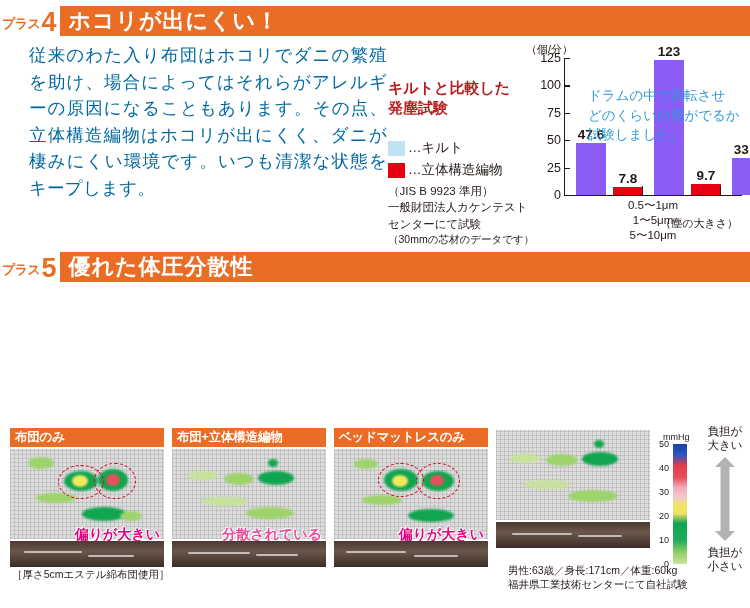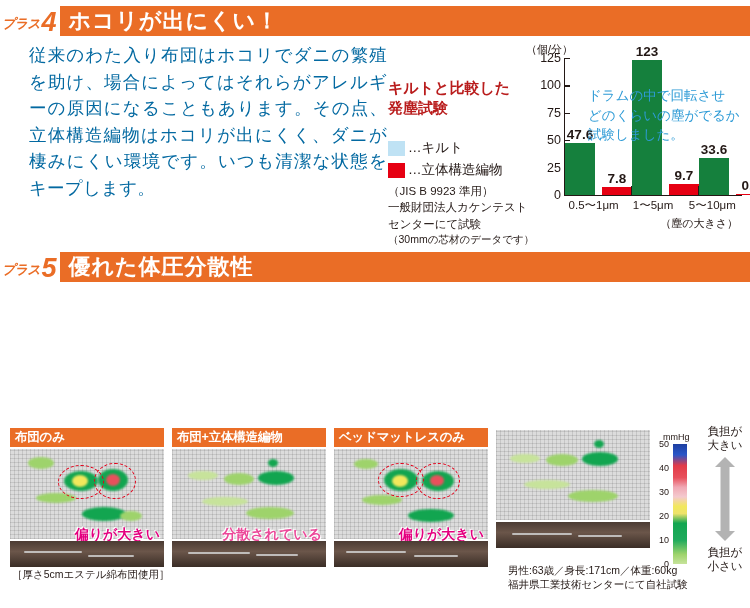--- a/index.html
+++ b/index.html
@@ -10,21 +10,21 @@
     color: #231815;
     overflow: hidden;
   }
   .page { position: relative; width: 750px; height: 608px; }
 
   
   .sec-head { position: absolute; display: flex; align-items: stretch; height: 30px; }
   .plus-tag {
     display: flex; align-items: baseline; gap: 1px;
     padding: 0 4px 0 2px; background: #ffffff; color: #ea6d26;
-    font-weight: bold; font-style: italic;
+    font-weight: bold; 
   }
   .plus-word { font-size: 13px; letter-spacing: -0.5px; align-self: flex-end; padding-bottom: 3px;}
   .plus-num { font-size: 27px; line-height: 1; align-self: flex-end; }
   .head-band {
     background: #ea6d26; color: #ffffff; font-weight: bold;
     font-size: 22px; line-height: 30px; padding: 0 12px 0 8px;
     letter-spacing: 1px; white-space: nowrap;
   }
   .band-tail { background: #ea6d26; }
 
@@ -63,27 +63,27 @@
   }
   .ytick::after {
     content: ""; position: absolute; right: -5px; top: 50%;
     width: 5px; height: 1.3px; background: #231815;
   }
   .groups { position: absolute; inset: 0; display: flex; }
   .group { flex: 1; position: relative; display: flex; align-items: flex-end;
            justify-content: center; gap: 7px; }
   .group .sep { position: absolute; right: 0; bottom: 0; width: 1.3px; height: 9px; background: #231815; }
   .bar { width: 30px; position: relative; }
-  .bar.quilt { background: #15803d; }
+  .bar.quilt { background: #8b5cf6; margin-left: 11px; }
   .bar.knit  { background: #e60012; }
   .bar .val {
     position: absolute; bottom: 100%; left: 50%; transform: translateX(-50%);
     font-size: 13.5px; font-weight: bold; color: #231815; margin-bottom: 1px; white-space: nowrap;
   }
-  .xlabels { position: absolute; left: 40px; top: 156px; width: 178px; display: flex; }
+  .xlabels { position: absolute; left: 40px; top: 156px; width: 178px; display: flex; flex-direction: column; }
   .xlabel { flex: 1; text-align: center; font-size: 11.5px; white-space: nowrap; color: #231815; }
   .xcaption { position: absolute; left: 40px; top: 174px; width: 178px; text-align: right;
               font-size: 11px; color: #231815; padding-right: 4px; }
   .chart-note {
     position: absolute; left: 64px; top: 44px; width: 160px;
     color: #2e9bd6; font-size: 13.5px; line-height: 1.45; font-weight: 500;
   }
 
   
   .panels { position: absolute; left: 10px; top: 428px; width: 640px; height: 148px; display: flex; gap: 8px; }

